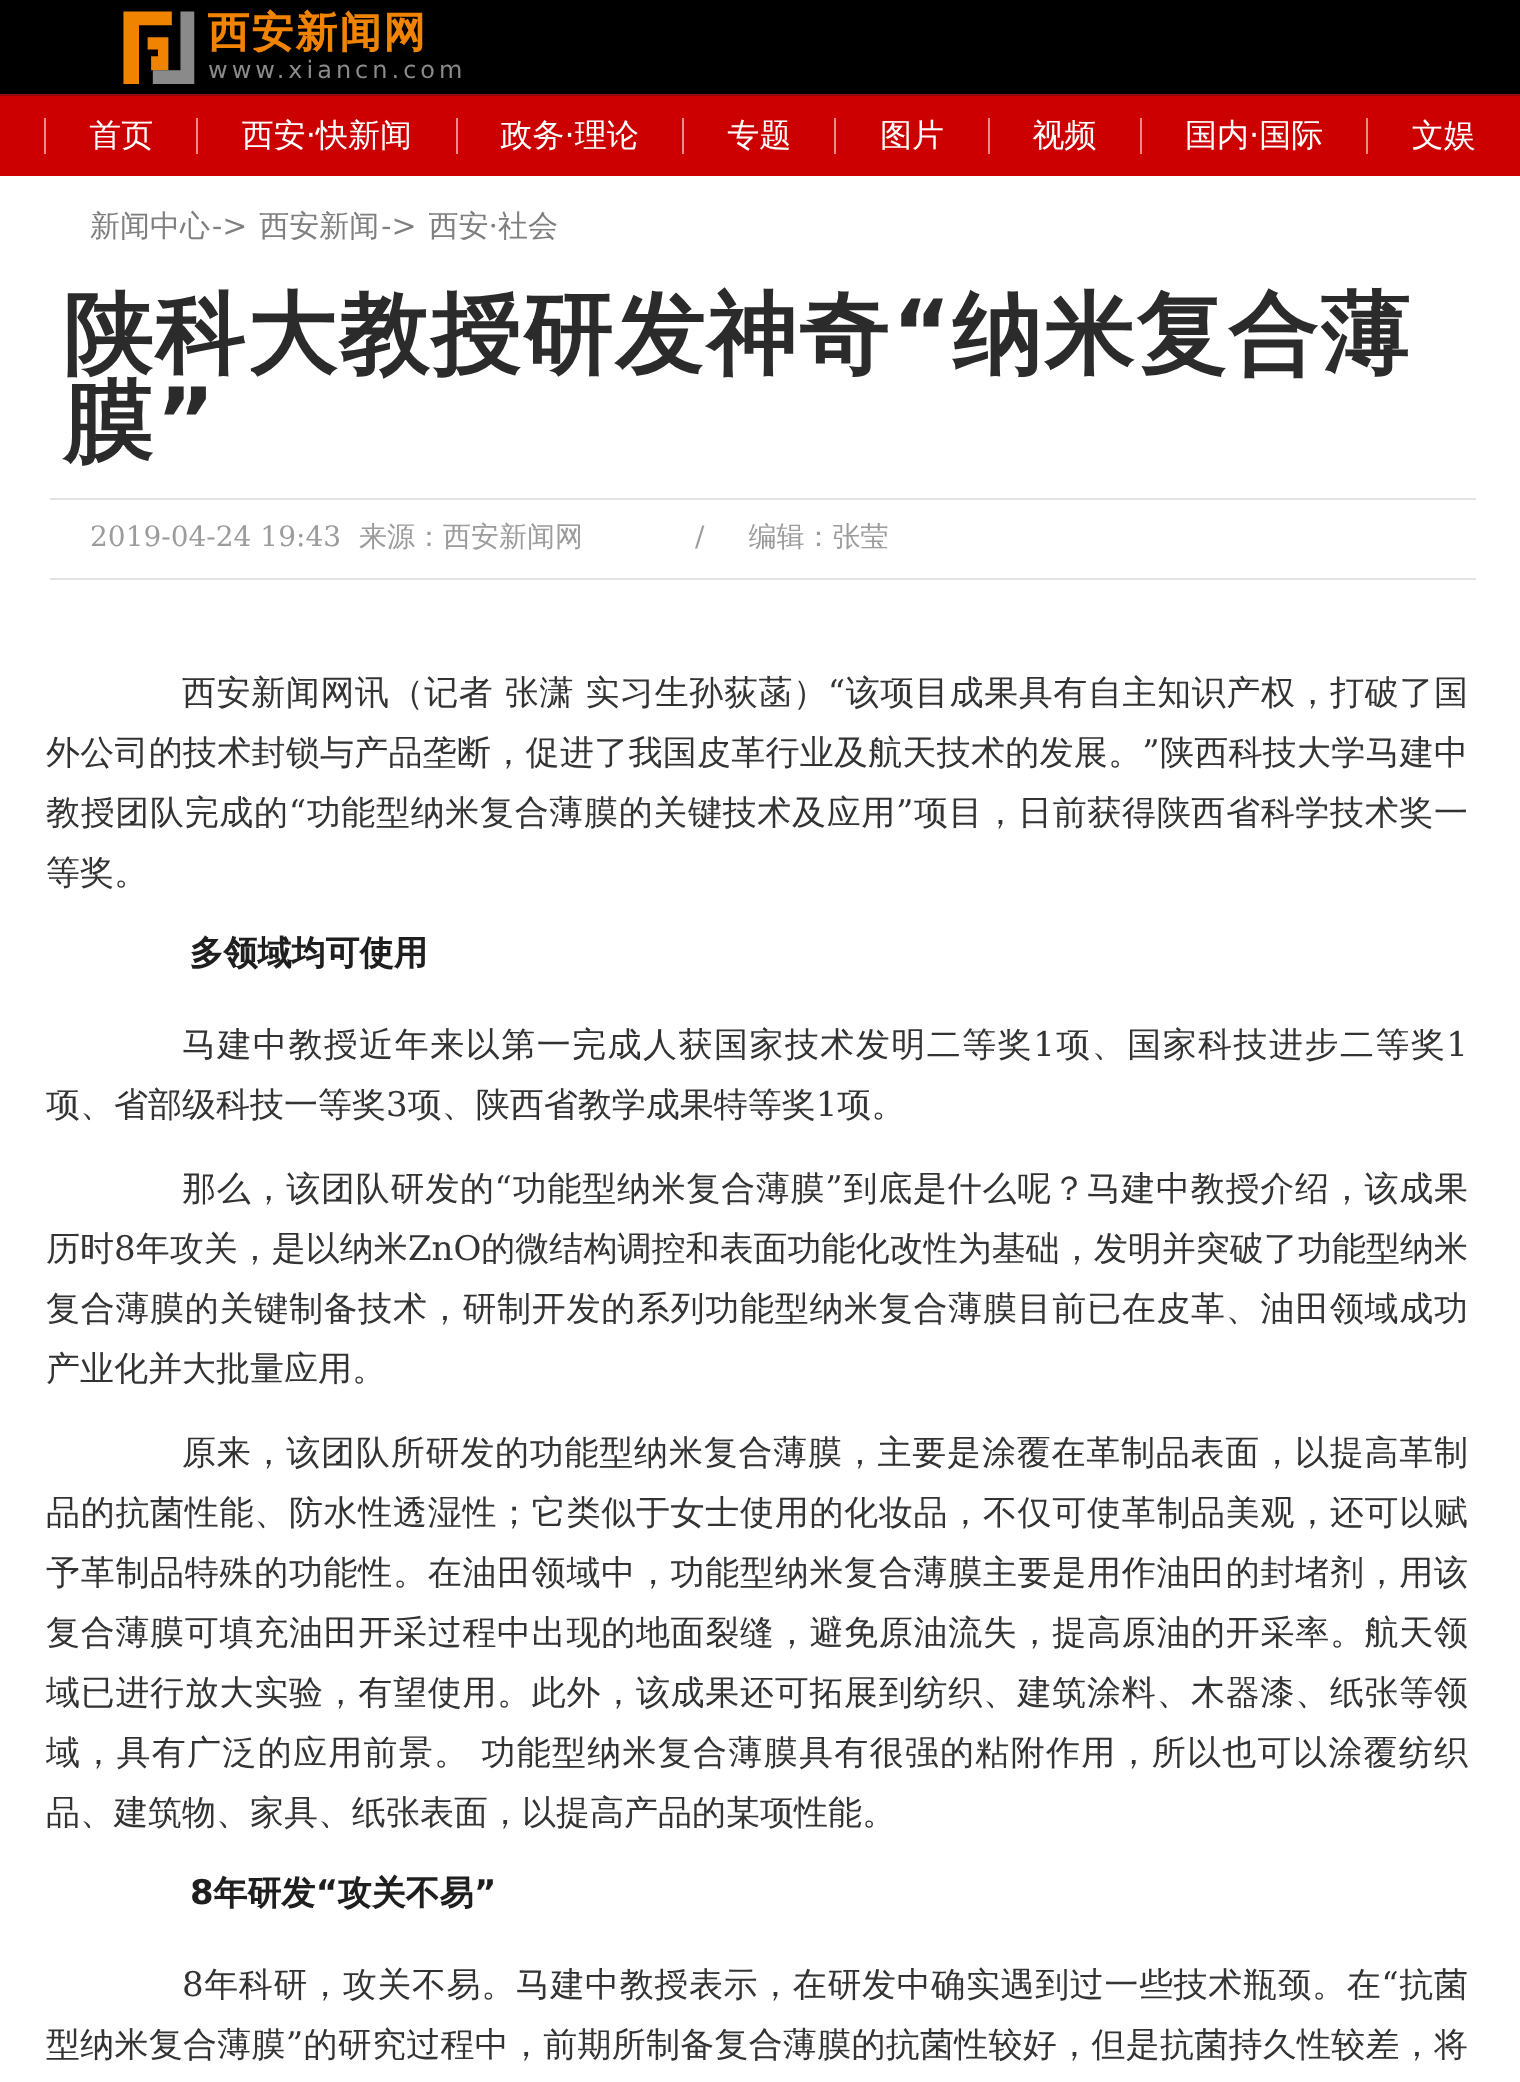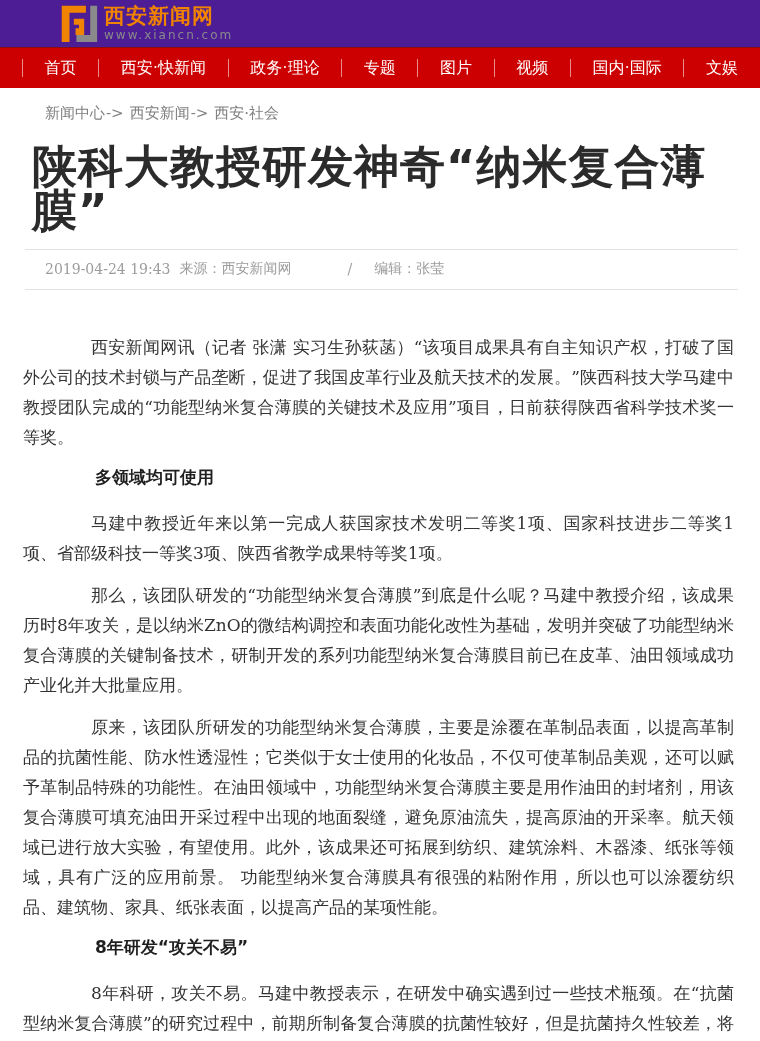--- a/index.html
+++ b/index.html
@@ -7,21 +7,21 @@
   body {
     height: 1041px;
     overflow: hidden;
     background: #ffffff;
     font-family: "DejaVu Sans", sans-serif;
   }
 
   
   .site-header {
     height: 47px;
-    background: #4c1d95;
+    background: #000000;
     position: relative;
   }
   .logo {
     position: absolute;
     left: 60px;
     top: 4px;
     display: flex;
     align-items: center;
     cursor: pointer;
   }
@@ -43,21 +43,20 @@
 
   
   .main-nav {
     height: 41px;
     background: #cc0000;
     border-top: 1px solid #8e0b0e;
     display: flex;
     align-items: center;
     justify-content: space-between;
     padding: 0 18px 0 22px;
-    font-family: Liberation Serif, serif;
   }
   .nav-sep {
     width: 1px;
     height: 18px;
     background: rgba(255,255,255,0.55);
     flex: 0 0 auto;
   }
   .nav-link {
     color: #ffffff;
     font-size: 16px;

